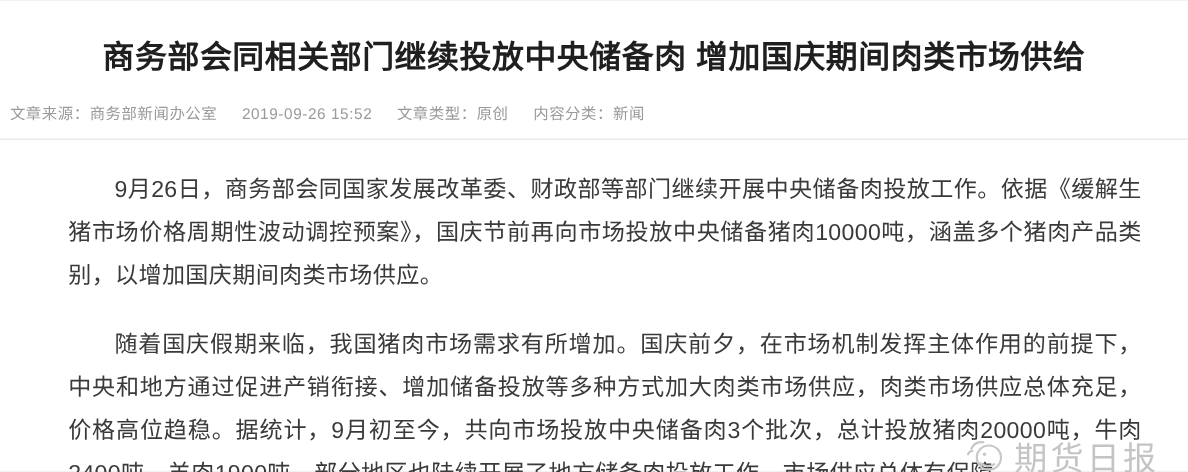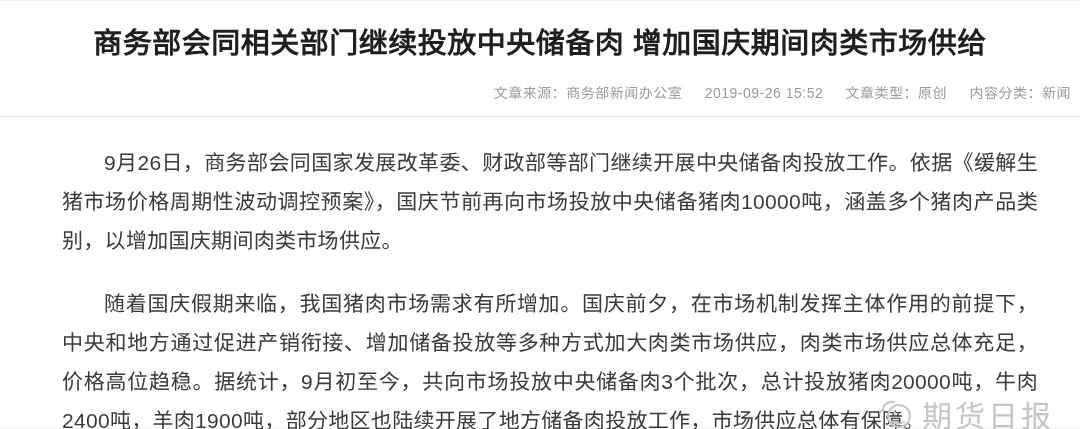--- a/index.html
+++ b/index.html
@@ -11,32 +11,32 @@
     font-family: "Liberation Sans", "DejaVu Sans", sans-serif;
     position: relative;
   }
   .page {
     width: 1080px;
     height: 429px;
     position: relative;
     background: #ffffff;
     box-shadow: inset 0 1px 0 #f1f1f1, inset 0 -1px 0 #f1f1f1;
   }
-  .article-header { padding-top: 22px; }
+  .article-header { padding-top: 32px; }
   .article-title {
     margin: 0 70px 18px;
     text-align: center;
     font-size: 29px;
     font-weight: bold;
     letter-spacing: 0.5px;
     color: #1f1f1f;
     line-height: 42px;
   }
   .meta-row {
-    text-align: right;
+    text-align: left;
     font-size: 14px;
     color: #9a9a9a;
     padding-bottom: 14px;
     letter-spacing: 0.5px;
   }
   .meta-item { margin: 0 9px; }
   .divider {
     border: none;
     border-top: 1px solid #e3e3e3;
     margin: 0;

